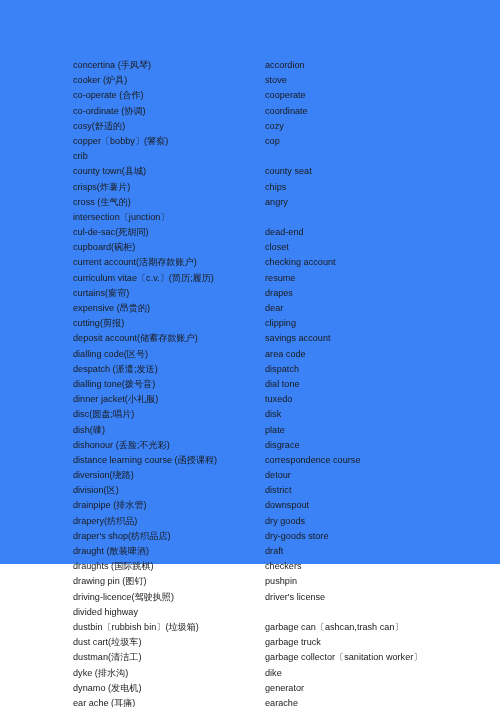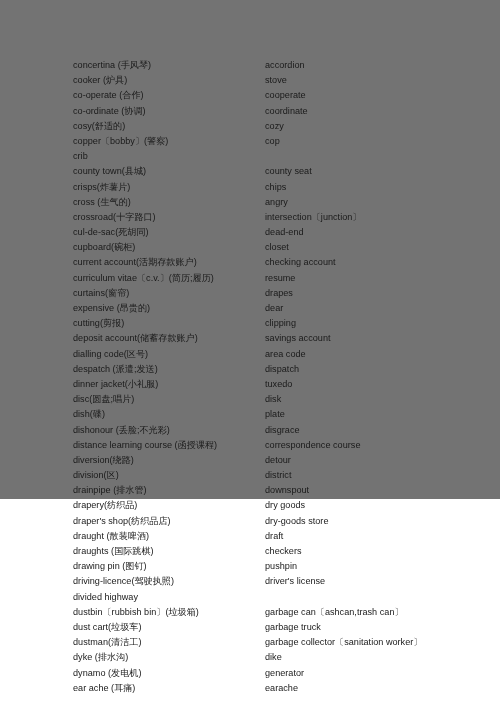--- a/index.html
+++ b/index.html
@@ -15,22 +15,22 @@
     overflow: hidden;
     font-family: "Liberation Sans", "DejaVu Sans", sans-serif;
     color: #000000;
     -webkit-font-smoothing: antialiased;
   }
   #page {
     position: absolute;
     left: 0;
     top: 0;
     width: 500px;
-    height: 499px;
-    background: #737373;
+    height: 564px;
+    background: #3b82f6;
   }
   #word-list {
     position: absolute;
     left: 73px;
     top: 58px;
     width: 410px;
   }
   .entry-row {
     display: flex;
     flex-direction: row;
@@ -95,21 +95,20 @@
       </div>
       <div class="entry-row">
         <span class="british-term">crisps(炸薯片)</span>
         <span class="american-term">chips</span>
       </div>
       <div class="entry-row">
         <span class="british-term">cross (生气的)</span>
         <span class="american-term">angry</span>
       </div>
       <div class="entry-row">
-        <span class="british-term">crossroad(十字路口)</span>
         <span class="american-term">intersection〔junction〕</span>
       </div>
       <div class="entry-row">
         <span class="british-term">cul-de-sac(死胡同)</span>
         <span class="american-term">dead-end</span>
       </div>
       <div class="entry-row">
         <span class="british-term">cupboard(碗柜)</span>
         <span class="american-term">closet</span>
       </div>
@@ -137,20 +136,24 @@
         <span class="british-term">deposit account(储蓄存款账户)</span>
         <span class="american-term">savings account</span>
       </div>
       <div class="entry-row">
         <span class="british-term">dialling code(区号)</span>
         <span class="american-term">area code</span>
       </div>
       <div class="entry-row">
         <span class="british-term">despatch (派遣;发送)</span>
         <span class="american-term">dispatch</span>
+      </div>
+      <div class="entry-row">
+        <span class="british-term">dialling tone(拨号音)</span>
+        <span class="american-term">dial tone</span>
       </div>
       <div class="entry-row">
         <span class="british-term">dinner jacket(小礼服)</span>
         <span class="american-term">tuxedo</span>
       </div>
       <div class="entry-row">
         <span class="british-term">disc(圆盘;唱片)</span>
         <span class="american-term">disk</span>
       </div>
       <div class="entry-row">

